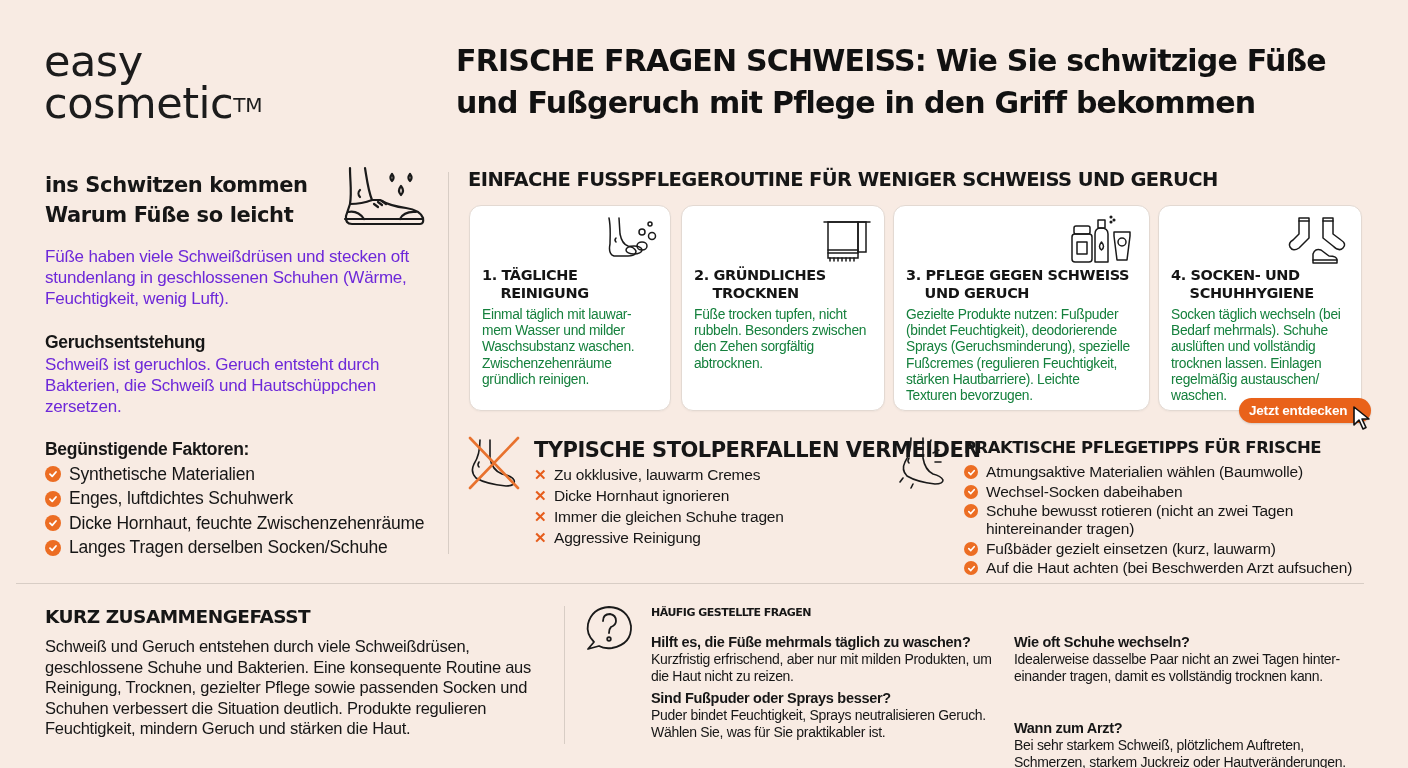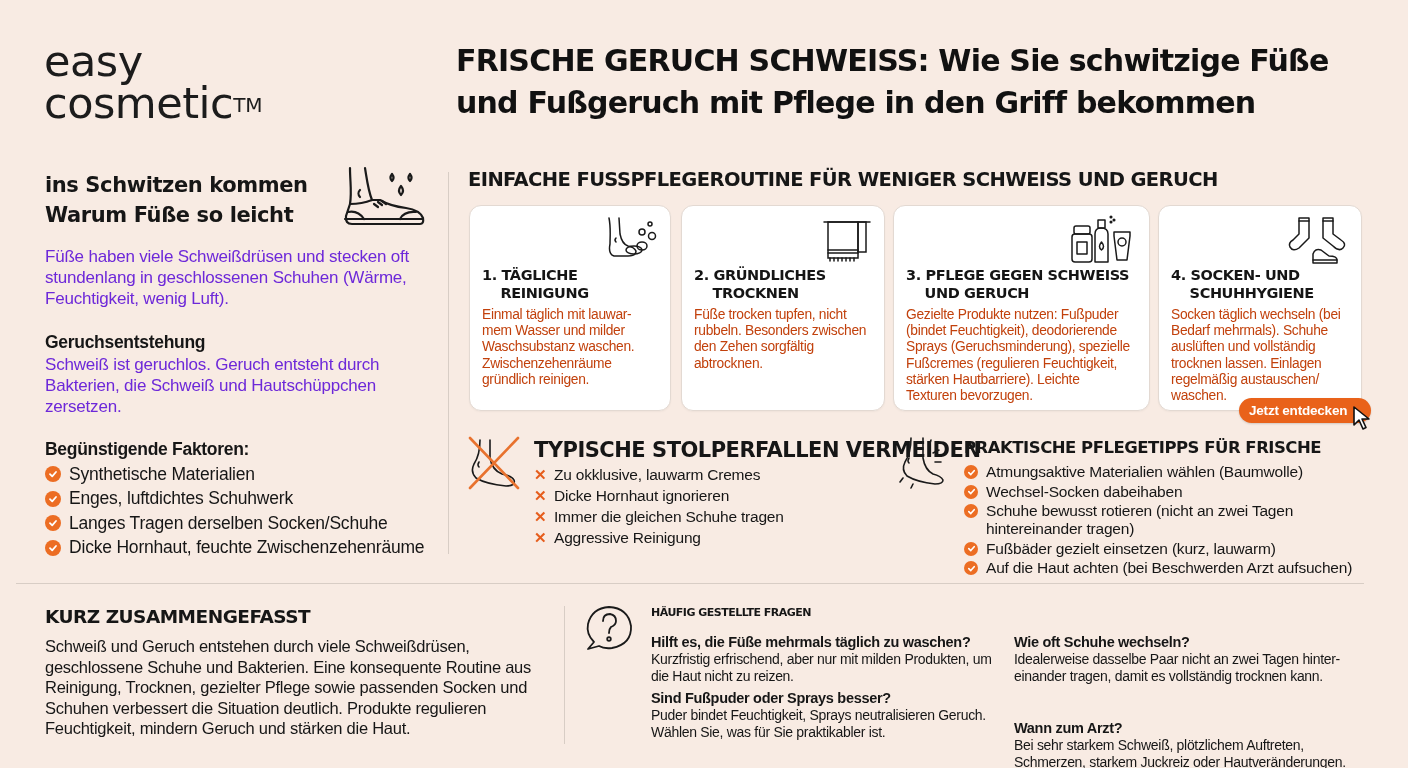--- a/index.html
+++ b/index.html
@@ -35,21 +35,21 @@
 
   .vdivider { left: 448px; top: 172px; width: 1px; height: 382px; background: #d8cdc5; }
   .hdivider { left: 16px; top: 583px; width: 1348px; height: 1px; background: #d8cdc5; }
   .vdivider2 { left: 564px; top: 606px; width: 1px; height: 138px; background: #d8cdc5; }
 
   
   .routine-title { left: 468px; top: 168px; font-family: "DejaVu Sans", sans-serif; font-weight: 700; font-size: 19.5px; letter-spacing: -0.6px; }
   .card { background: #fff; border: 1.5px solid #e3d9d2; border-radius: 12px; box-shadow: 0 1px 2px rgba(0,0,0,0.04); }
   .card .card-icon { position: absolute; right: 12px; top: 8px; }
   .card h3 { position: absolute; left: 12px; top: 60px; font-family: "DejaVu Sans", sans-serif; font-weight: 700; font-size: 14.5px; line-height: 18px; letter-spacing: -0.4px; color: #151515; white-space: pre; }
-  .card p { position: absolute; left: 12px; top: 101px; font-size: 13.8px; line-height: 16.2px; color: #c2410c; letter-spacing: -0.3px; }
+  .card p { position: absolute; left: 12px; top: 101px; font-size: 13.8px; line-height: 16.2px; color: #15803d; letter-spacing: -0.3px; }
   .card1 { left: 469px; top: 205px; width: 202px; height: 206px; }
   .card2 { left: 681px; top: 205px; width: 204px; height: 206px; }
   .card3 { left: 893px; top: 205px; width: 257px; height: 206px; }
   .card4 { left: 1158px; top: 205px; width: 204px; height: 206px; }
   .cta { left: 1239px; top: 398px; height: 25px; width: 132px; padding: 0 10px; background: #e9621a; color: #fff; border-radius: 13px; font-weight: 700; font-size: 13.5px; line-height: 25px; letter-spacing: -0.2px; box-shadow: 0 1px 2px rgba(0,0,0,0.15); }
   .cursor { left: 1352px; top: 405px; width: 22px; height: 26px; }
 
   
   .pit-icon { left: 466px; top: 434px; width: 56px; height: 56px; }
   .pit-title { left: 534px; top: 438px; font-family: "DejaVu Sans", sans-serif; font-weight: 700; font-size: 21px; letter-spacing: -0.5px; }
@@ -82,21 +82,21 @@
 </style>
 </head>
 <body>
 
 <div class="abs logo">
   <div>easy</div>
   <div><span>cosmetic</span><sup>TM</sup></div>
 </div>
 
 <h1 class="abs main-title">
-  <div>FRISCHE GERUCH SCHWEISS: Wie Sie schwitzige Füße</div>
+  <div>FRISCHE FRAGEN SCHWEISS: Wie Sie schwitzige Füße</div>
   <div>und Fußgeruch mit Pflege in den Griff bekommen</div>
 </h1>
 
 <h2 class="abs why-title">
   <div>ins Schwitzen kommen</div>
   <div>Warum Füße so leicht</div>
 </h2>
 <svg class="abs icon-shoe" viewBox="0 0 86 68" fill="none" stroke="#1a1a1a" stroke-width="2.2" stroke-linecap="round" stroke-linejoin="round">
   <path d="M10 4 C10 18 12 28 10 40"></path>
   <path d="M25 4 C27 16 28 26 32 36"></path>
@@ -131,29 +131,29 @@
         </svg>
       </span>
       <span>Enges, luftdichtes Schuhwerk</span>
     </li>
   <li>
       <span class="chk">
         <svg viewBox="0 0 10 10">
           <path d="M2 5.2 L4.2 7.3 L8 3" fill="none" stroke="#fff" stroke-width="1.8" stroke-linecap="round" stroke-linejoin="round"></path>
         </svg>
       </span>
+      <span>Dicke Hornhaut, feuchte Zwischenzehenräume</span>
+    </li>
+  <li>
+      <span class="chk">
+        <svg viewBox="0 0 10 10">
+          <path d="M2 5.2 L4.2 7.3 L8 3" fill="none" stroke="#fff" stroke-width="1.8" stroke-linecap="round" stroke-linejoin="round"></path>
+        </svg>
+      </span>
       <span>Langes Tragen derselben Socken/Schuhe</span>
-    </li>
-  <li>
-      <span class="chk">
-        <svg viewBox="0 0 10 10">
-          <path d="M2 5.2 L4.2 7.3 L8 3" fill="none" stroke="#fff" stroke-width="1.8" stroke-linecap="round" stroke-linejoin="round"></path>
-        </svg>
-      </span>
-      <span>Dicke Hornhaut, feuchte Zwischenzehenräume</span>
     </li>
 </ul>
 
 <div class="abs vdivider"></div>
 
 <h2 class="abs routine-title">EINFACHE FUSSPFLEGEROUTINE FÜR WENIGER SCHWEISS UND GERUCH</h2>
 
 <div class="abs card card1">
   <svg class="card-icon" width="52" height="50" viewBox="0 0 52 50" fill="none" stroke="#1a1a1a" stroke-width="1.5" stroke-linecap="round">
     <path d="M3 4 C5 14 4 22 4 30 Q2 40 8 42 L22 42 Q30 42 30 37 Q28 33 22 32 Q16 30 14 20 L13 4"></path>

